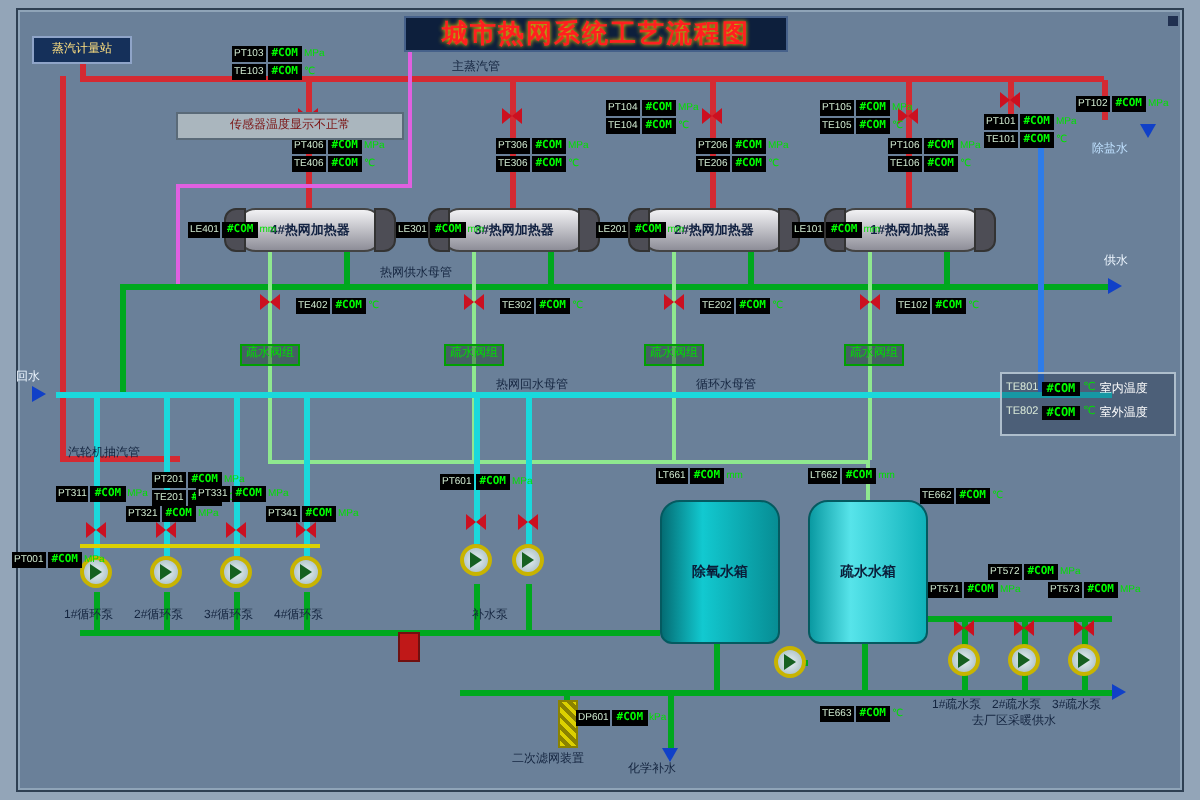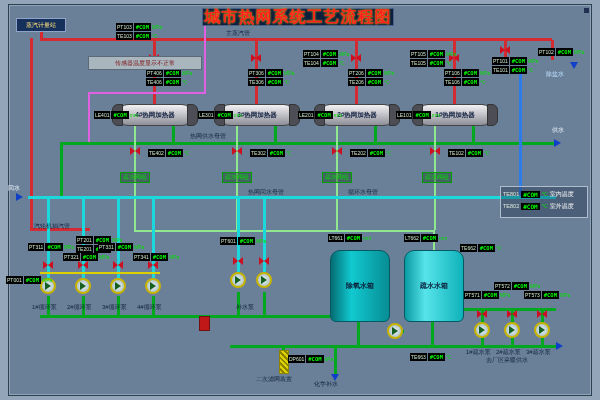--- a/index.html
+++ b/index.html
@@ -7,21 +7,21 @@
          font-family:"Liberation Sans","DejaVu Sans",sans-serif;}
   #panel{position:absolute;left:8px;top:4px;width:582px;height:390px;background:#6a8099;
          border:1px solid #2e3f52;box-shadow:inset 0 0 0 1px #8fa4b8;z-index:0;}
   .pipe{position:absolute;z-index:1;}
   .h{height:3px;} .v{width:3px;}
   .red{background:#d42a32;} .green{background:#00a81e;} .cyan{background:#1ad8dc;}
   .lgreen{background:#8fe88f;} .magenta{background:#e060e0;} .yellow{background:#ddd000;}
   .blue{background:#2e7ce8;}
   .title{position:absolute;left:202px;top:8px;width:190px;height:16px;z-index:4;
          background:#0d1f3c;border:1px solid #46618a;color:#ff2020;font-weight:bold;
-         font-size:16px;line-height:16px;text-align:center;letter-spacing:1px;
+         font-size:13px;line-height:16px;text-align:center;letter-spacing:1px;
          text-shadow:0 0 2px #ffd700;}
   .smallbox{position:absolute;z-index:4;font-size:6px;line-height:12px;text-align:center;}
   #stationbox{left:16px;top:18px;width:48px;height:12px;background:#15305a;
               border:1px solid #8fa4c8;color:#ffe080;}
   #statusbox{left:88px;top:56px;width:112px;height:12px;background:#aab6be;
              border:1px solid #5a6a78;color:#7a1010;}
   .heater{position:absolute;top:104px;height:20px;z-index:2;border:1px solid #444;
           border-radius:10px;background:linear-gradient(180deg,#f2f2f4,#8e8e98);
           display:flex;align-items:center;justify-content:center;}
   .heater:before,.heater:after{content:"";position:absolute;top:-1px;width:9px;height:20px;

